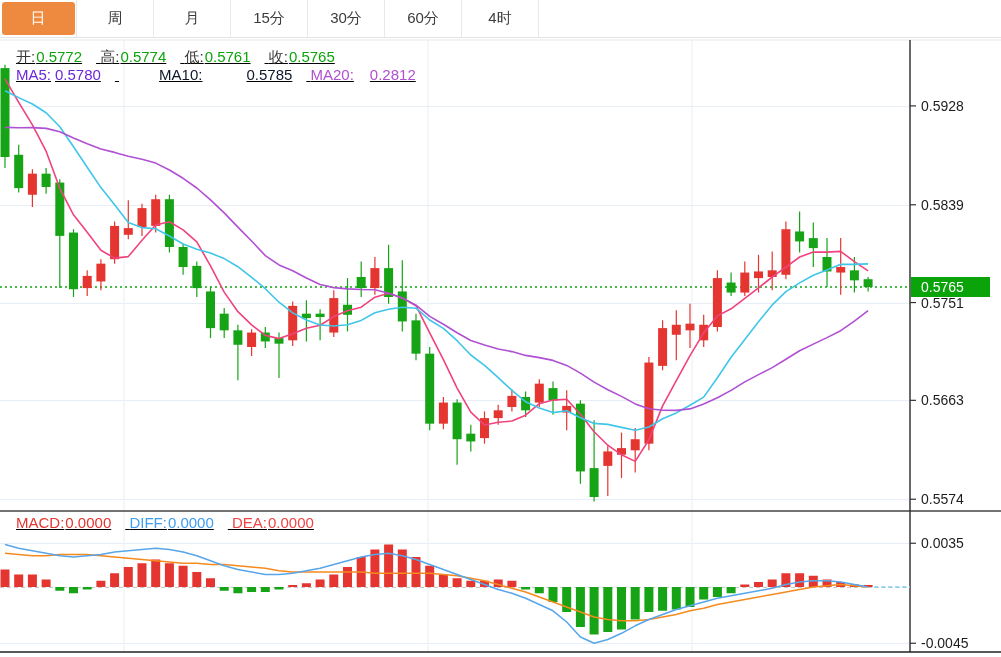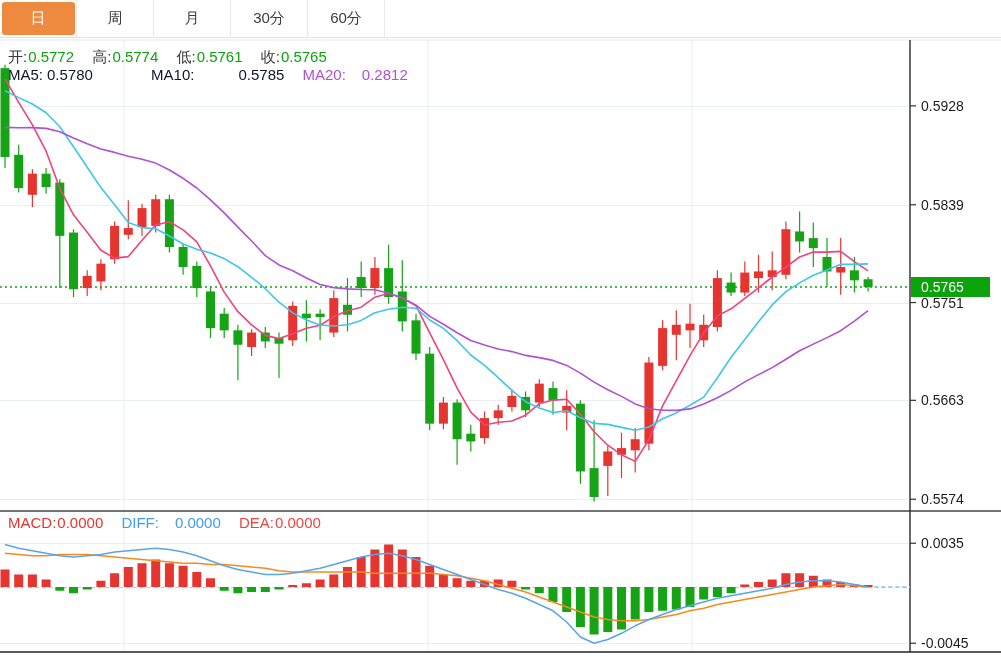--- a/index.html
+++ b/index.html
@@ -5,51 +5,57 @@
   html,body{margin:0;padding:0;background:#fff;}
   .app{position:relative;width:1001px;height:657px;background:#fff;overflow:hidden;
        font-family:"Liberation Sans","DejaVu Sans",sans-serif;}
   .tabbar{position:absolute;left:0;top:0;width:1001px;height:37px;display:flex;
           background:#fff;border-bottom:1px solid #e4e4e4;z-index:5;}
   .tab{width:77px;box-sizing:border-box;border-right:1px solid #e8e8e8;display:flex;
        align-items:center;justify-content:center;font-size:15px;color:#3c3c3c;cursor:pointer;}
   .tab .inner{width:73px;height:33px;display:flex;align-items:center;justify-content:center;border-radius:3px;}
   .tab.active .inner{color:#fff;}
   #chart-svg{position:absolute;left:0;top:0;}
-  .legend{position:absolute;left:8px;font-size:15px;z-index:4;white-space:nowrap;letter-spacing:0;}
+  .legend{position:absolute;left:16px;font-size:15px;z-index:4;white-space:nowrap;letter-spacing:0;text-decoration:underline;}
   .legend span{margin-right:14px;}
   .lr1{top:48px;}
   .lr2{top:66px;}
   .lr3{top:514px;}
   .lbl{color:#3a3a3a;margin-right:1px !important;}
   .grn{color:#0ba50b;}
 </style>
 <style>
- .c-ma5{color:#0f172a;} .c-ma10{color:#0f172a;margin-left:40px;} .c-ma20{color:#b050d2;}
+ .c-ma5{color:#6d28d9;} .c-ma10{color:#0f172a;margin-left:40px;} .c-ma20{color:#b050d2;}
  .c-macd{color:#e53530;text-align:center;} .c-diff{color:#3f9ef2;} .c-dea{color:#ef4444;}
  .tab.active .inner{background:#ee8a40;}</style></head>
 <body>
 
 <div class="app">
 
   <div class="tabbar">
     <div class="tab active">
         <span class="inner">日</span>
       </div>
     <div class="tab">
         <span class="inner">周</span>
       </div>
     <div class="tab">
         <span class="inner">月</span>
       </div>
     <div class="tab">
+        <span class="inner">15分</span>
+      </div>
+    <div class="tab">
         <span class="inner">30分</span>
       </div>
     <div class="tab">
         <span class="inner">60分</span>
+      </div>
+    <div class="tab">
+        <span class="inner">4时</span>
       </div>
   </div>
 
   <svg id="chart-svg" width="1001" height="657">
       <line x1="0" y1="40" x2="1001" y2="40" stroke="#e4e7ea" stroke-width="1"></line>
       <line x1="124" y1="40" x2="124" y2="652" stroke="#e7eef5" stroke-width="1"></line>
       <line x1="428" y1="40" x2="428" y2="652" stroke="#e7eef5" stroke-width="1"></line>
       <line x1="692" y1="40" x2="692" y2="652" stroke="#e7eef5" stroke-width="1"></line>
       <line x1="0" y1="106.5" x2="910" y2="106.5" stroke="#e7eef5" stroke-width="1"></line>
       <line x1="0" y1="205.5" x2="910" y2="205.5" stroke="#e7eef5" stroke-width="1"></line>
@@ -287,17 +293,17 @@
   </div>
 
   <div class="legend lr2">
     <span class="c-ma5" style="margin-right:4px">MA5:</span><span class="c-ma5">0.5780</span>
     <span class="c-ma10" style="margin-right:4px">MA10:</span><span class="c-ma10">0.5785</span>
     <span class="c-ma20" style="margin-right:16px">MA20:</span><span class="c-ma20">0.2812</span>
   </div>
 
   <div class="legend lr3">
     <span class="c-macd" style="margin-right:1px">MACD:</span><span class="c-macd">0.0000</span>
-    <span class="c-diff" style="margin-right:16px">DIFF:</span><span class="c-diff">0.0000</span>
+    <span class="c-diff" style="margin-right:1px">DIFF:</span><span class="c-diff">0.0000</span>
     <span class="c-dea" style="margin-right:1px">DEA:</span><span class="c-dea">0.0000</span>
   </div>
 
 </div>
 
 </body></html>

